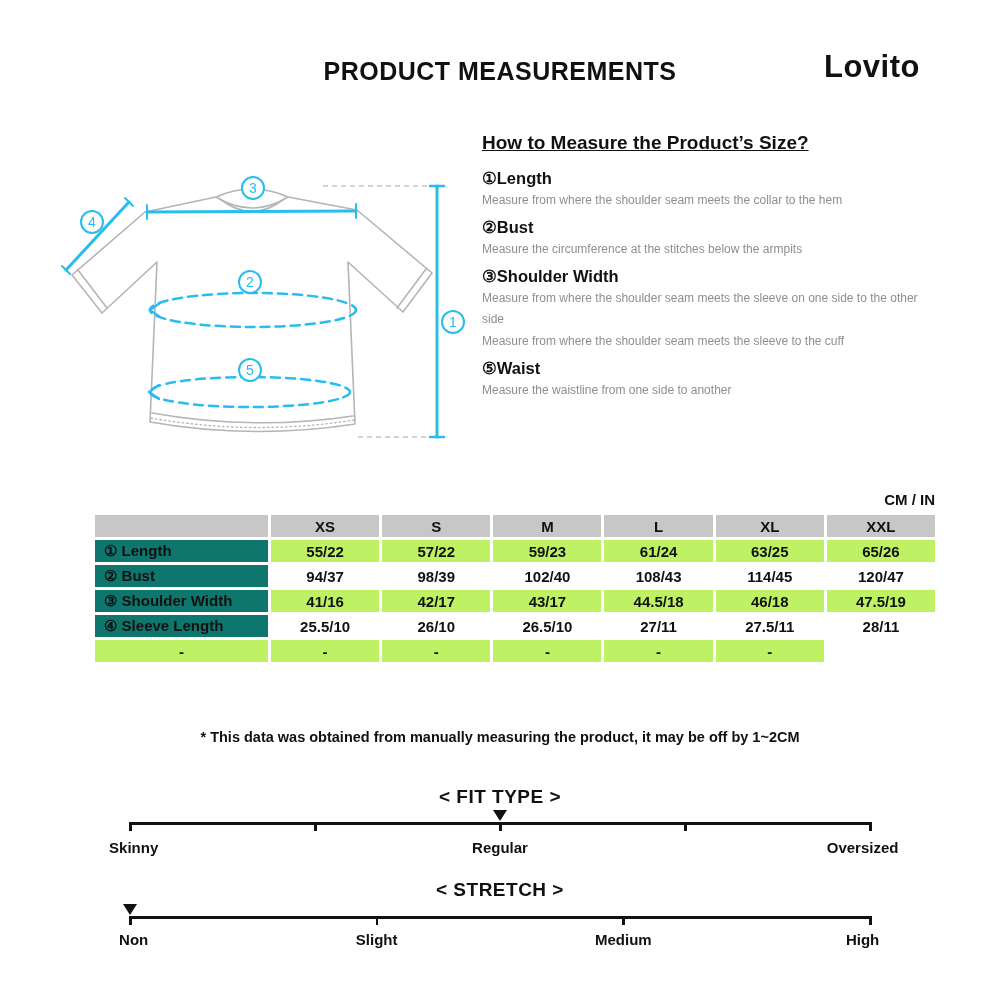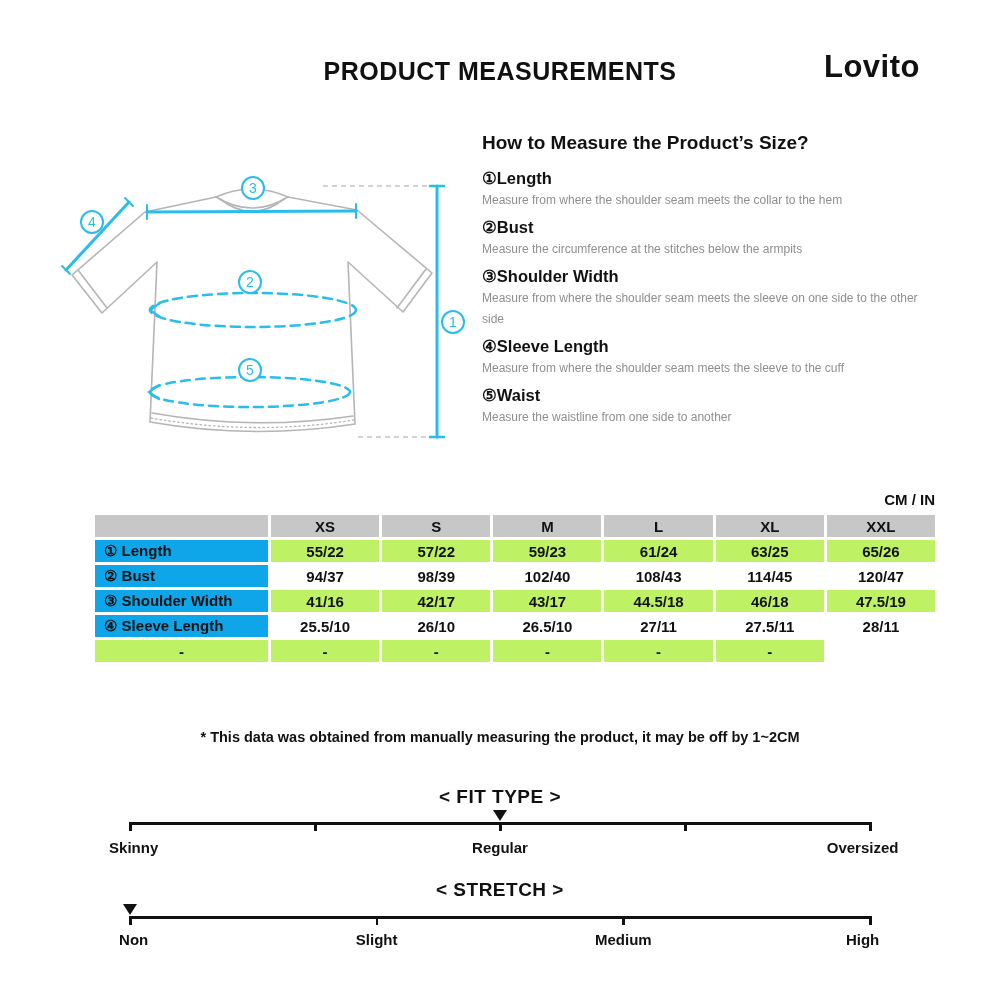--- a/index.html
+++ b/index.html
@@ -12,32 +12,32 @@
     position:absolute;top:57px;left:0;width:1000px;text-align:center;
     font-size:25px;font-weight:800;letter-spacing:.5px;
   }
   .brand{
     position:absolute;top:49px;right:80px;font-size:31px;font-weight:700;letter-spacing:.5px;
   }
   
   .diagram{position:absolute;left:40px;top:150px;}
   
   .howto{position:absolute;left:482px;top:132px;width:458px;}
-  .howto-heading{font-size:19px;font-weight:700;margin:0 0 13px 0;}
+  .howto-heading{font-size:19px;font-weight:700;margin:0 0 13px 0;text-decoration:underline;}
   .howto-label{font-size:16.5px;font-weight:700;margin-top:5px;line-height:22px;}
   .howto-desc{font-size:12px;color:#8e8e8e;line-height:21px;margin-top:1px;}
   
   .unit-label{position:absolute;left:95px;top:491px;width:840px;text-align:right;font-size:15px;font-weight:700;}
   .size-table{
     position:absolute;left:95px;top:515px;width:840px;background:#fff;
     display:grid;grid-template-columns:173px repeat(6,1fr);gap:3px;
   }
   .cell{height:22px;display:flex;align-items:center;justify-content:center;font-size:15px;font-weight:700;}
   .head{background:#c7c7c7;}
-  .rlabel{background:#0ea5e9;justify-content:flex-start;padding-left:9px;}
+  .rlabel{background:#0f766e;justify-content:flex-start;padding-left:9px;}
   .ra{background:#bef264;}
   .rb{background:#ffffff;}
   
   .footnote{position:absolute;top:729px;left:0;width:1000px;text-align:center;font-size:14.5px;font-weight:700;}
   
   .slider-title{position:absolute;left:0;width:1000px;text-align:center;font-size:19px;font-weight:700;letter-spacing:.5px;}
   .slider{position:absolute;left:130px;width:740px;height:0;}
   .slider-line{position:absolute;left:0;right:0;top:0;height:2.5px;background:#111;}
   .tick{position:absolute;top:0;width:2.5px;height:9px;background:#111;transform:translateX(-1px);}
   .marker{
@@ -123,21 +123,20 @@
   </div>
   <div>
     <div class="howto-label">②Bust</div>
     <div class="howto-desc">Measure the circumference at the stitches below the armpits</div>
   </div>
   <div>
     <div class="howto-label">③Shoulder Width</div>
     <div class="howto-desc">Measure from where the shoulder seam meets the sleeve on one side to the other side</div>
   </div>
   <div>
-    <div class="howto-label">④Sleeve Length</div>
     <div class="howto-desc">Measure from where the shoulder seam meets the sleeve to the cuff</div>
   </div>
   <div>
     <div class="howto-label">⑤Waist</div>
     <div class="howto-desc">Measure the waistline from one side to another</div>
   </div>
 </div>
 
 <div class="unit-label">CM / IN</div>
 

